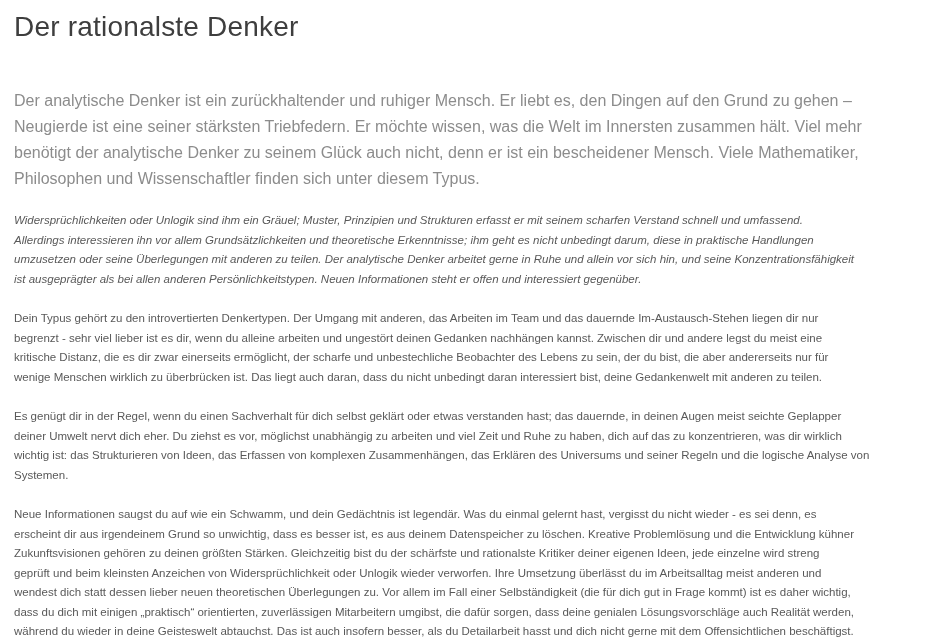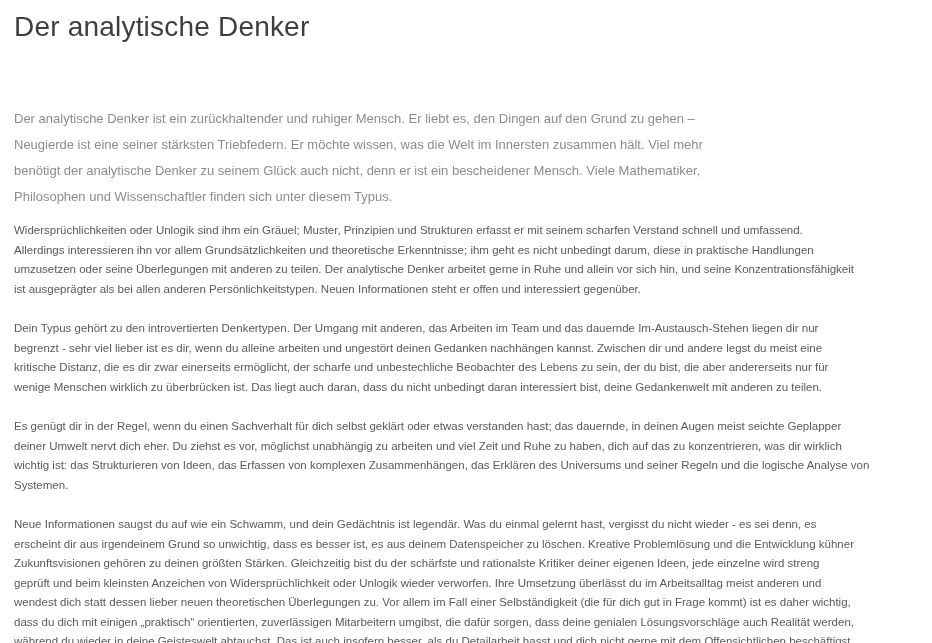--- a/index.html
+++ b/index.html
@@ -19,43 +19,44 @@
   }
   .doc-title {
     margin: 0;
     font-size: 28px;
     font-weight: 300;
     letter-spacing: 0.2px;
     color: #3e3e3e;
     line-height: 38px;
   }
   .intro-paragraph {
-    margin-top: 60px;
-    font-size: 13px;
+    margin-top: 42px;
+    font-size: 16px;
     font-weight: 300;
     color: #8c8c8c;
     line-height: 26px;
     white-space: pre-line;
   }
   .body-paragraph {
     margin-top: 20px;
     font-size: 11.5px;
     color: #595959;
     line-height: 19.5px;
     white-space: pre-line;
   }
   .body-paragraph.first {
-    margin-top: 11px;
+    margin-top: 19px;
+    font-style: italic;
   }
 </style>
 </head>
 <body>
 
 <div class="page">
-  <h1 class="doc-title">Der analytische Denker</h1>
+  <h1 class="doc-title">Der rationalste Denker</h1>
 
   <div class="intro-paragraph">Der analytische Denker ist ein zurückhaltender und ruhiger Mensch. Er liebt es, den Dingen auf den Grund zu gehen –
 Neugierde ist eine seiner stärksten Triebfedern. Er möchte wissen, was die Welt im Innersten zusammen hält. Viel mehr
 benötigt der analytische Denker zu seinem Glück auch nicht, denn er ist ein bescheidener Mensch. Viele Mathematiker,
 Philosophen und Wissenschaftler finden sich unter diesem Typus.</div>
 
   <div class="body-paragraph first">Widersprüchlichkeiten oder Unlogik sind ihm ein Gräuel; Muster, Prinzipien und Strukturen erfasst er mit seinem scharfen Verstand schnell und umfassend.
 Allerdings interessieren ihn vor allem Grundsätzlichkeiten und theoretische Erkenntnisse; ihm geht es nicht unbedingt darum, diese in praktische Handlungen
 umzusetzen oder seine Überlegungen mit anderen zu teilen. Der analytische Denker arbeitet gerne in Ruhe und allein vor sich hin, und seine Konzentrationsfähigkeit
 ist ausgeprägter als bei allen anderen Persönlichkeitstypen. Neuen Informationen steht er offen und interessiert gegenüber.</div>

